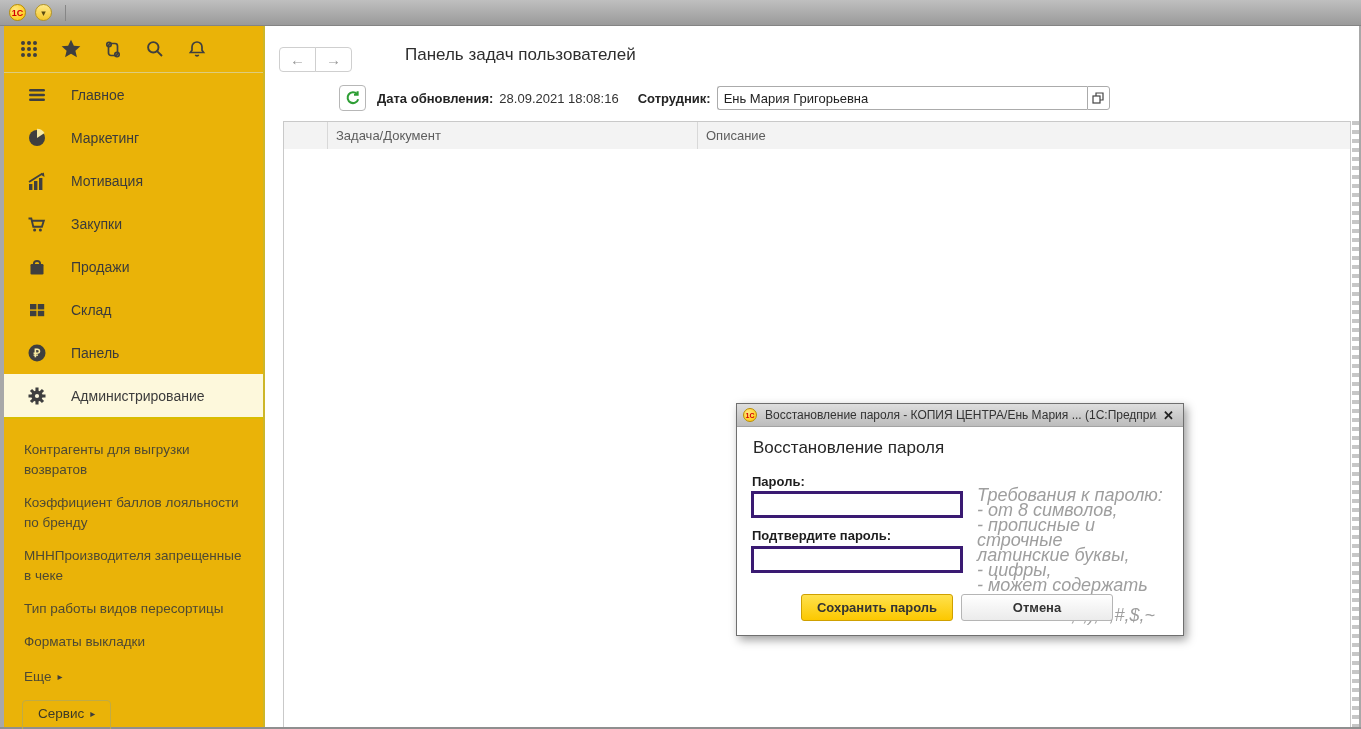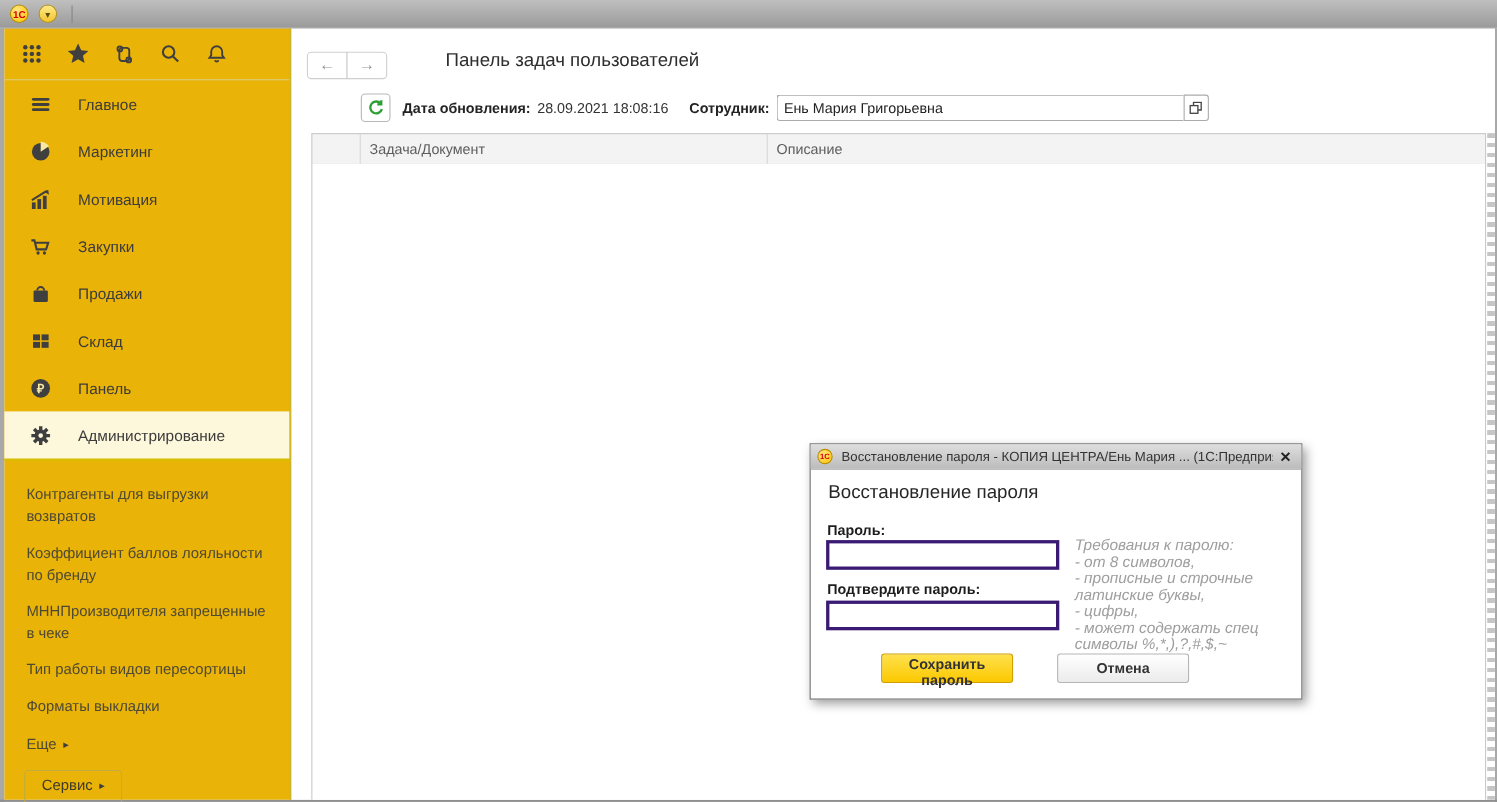--- a/index.html
+++ b/index.html
@@ -44,21 +44,21 @@
                font-family:"Liberation Sans",sans-serif;cursor:pointer;display:inline-flex;align-items:center;}
   
   .main{position:absolute;left:265px;top:26px;right:2px;bottom:2px;background:#fff;}
   .nav-group{position:absolute;left:14px;top:21px;display:flex;}
   .nav-btn{width:37px;height:25px;border:1px solid #cfcfcf;background:#fff;color:#979797;
            font-size:15px;display:flex;align-items:center;justify-content:center;
            box-sizing:border-box;cursor:pointer;}
   .nav-btn.first{border-radius:4px 0 0 4px;}
   .nav-btn.last{border-radius:0 4px 4px 0;margin-left:-1px;}
   .page-title{position:absolute;left:140px;top:19px;font-size:17px;color:#2e2e2e;}
-  .info-row{position:absolute;left:18px;top:59px;height:26px;display:flex;align-items:center;padding-left:45px;}
+  .info-row{position:absolute;left:29px;top:59px;height:26px;display:flex;align-items:center;padding-left:45px;}
   .refresh-btn{width:27px;height:26px;border:1px solid #b7b7b7;border-radius:4px;background:#fff;
                display:flex;align-items:center;justify-content:center;box-sizing:border-box;cursor:pointer;}
   .lbl-b{font-weight:bold;font-size:13px;color:#232323;}
   .lbl-v{font-size:13px;color:#333;}
   .emp-group{display:flex;margin-left:6px;}
   .emp-input{width:370px;height:24px;border:1px solid #ababab;border-right:none;
              border-radius:3px 0 0 3px;font-size:13px;color:#222;padding:0 6px;
              font-family:"Liberation Sans",sans-serif;box-sizing:border-box;outline:none;}
   .choose-btn{width:23px;height:24px;border:1px solid #ababab;border-radius:0 3px 3px 0;
               background:#fff;display:flex;align-items:center;justify-content:center;
@@ -81,23 +81,23 @@
             background:radial-gradient(circle at 35% 30%,#ffe680,#ffc400);border:1px solid #b98e00;
             color:#d40000;font-weight:bold;font-size:7px;display:flex;align-items:center;
             justify-content:center;box-sizing:border-box;}
   .dlg-title{font-size:12px;color:#333;margin-left:8px;white-space:nowrap;overflow:hidden;flex:1;}
   .dlg-close{font-size:13px;font-weight:bold;color:#222;margin:0 9px 0 6px;cursor:pointer;}
   .dlg-heading{position:absolute;left:16px;top:34px;font-size:17px;color:#262626;}
   .dlg-label{position:absolute;font-weight:bold;font-size:13px;color:#1d1d1d;}
   .pw-input{position:absolute;left:14px;width:212px;height:27px;border:3px solid #3a1a72;
             box-sizing:border-box;font-size:13px;padding:0 5px;outline:none;
             font-family:"Liberation Sans",sans-serif;}
-  .req{position:absolute;left:240px;top:84px;width:204px;font-style:italic;font-size:14px;
+  .req{position:absolute;left:240px;top:84px;width:204px;font-style:italic;font-size:18px;
        color:#9e9e9e;line-height:15px;}
-  .dlg-btn{position:absolute;top:190px;width:120px;height:27px;border-radius:3px;font-size:13px;
+  .dlg-btn{position:absolute;top:190px;width:152px;height:27px;border-radius:3px;font-size:13px;
            font-weight:bold;font-family:"Liberation Sans",sans-serif;cursor:pointer;box-sizing:border-box;}
   .btn-save{left:64px;background:linear-gradient(#ffe14d,#fcc800);border:1px solid #cfa000;color:#333;}
   .btn-cancel{left:224px;background:linear-gradient(#ffffff,#ebebeb);border:1px solid #b5b5b5;color:#333;}
   svg{display:block;}
 </style>
 </head>
 <body>
 
 <div class="root">
 

